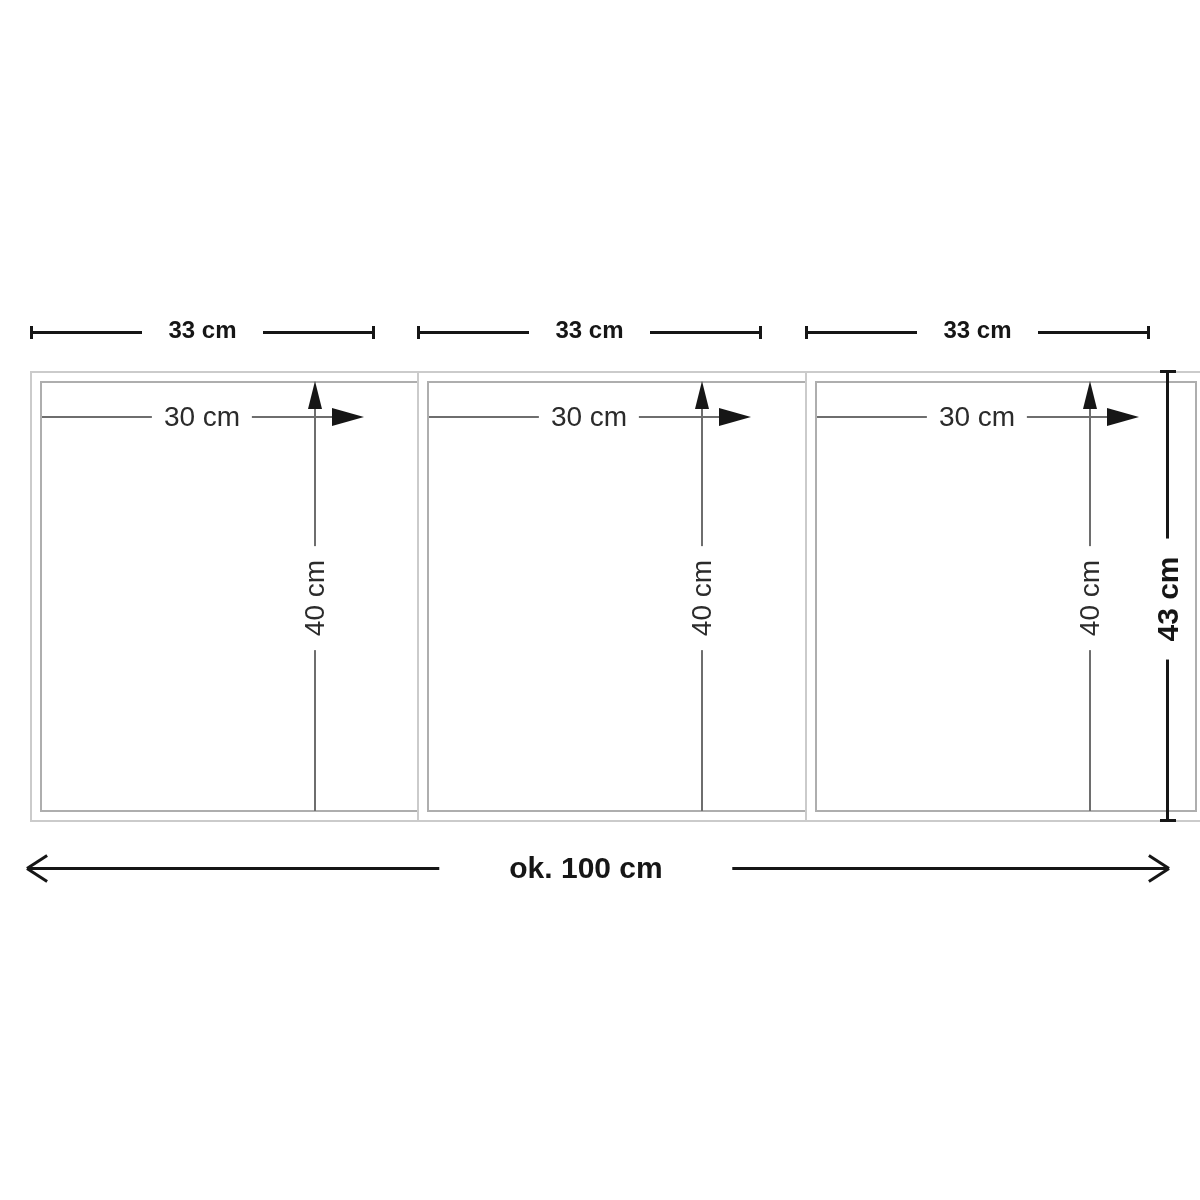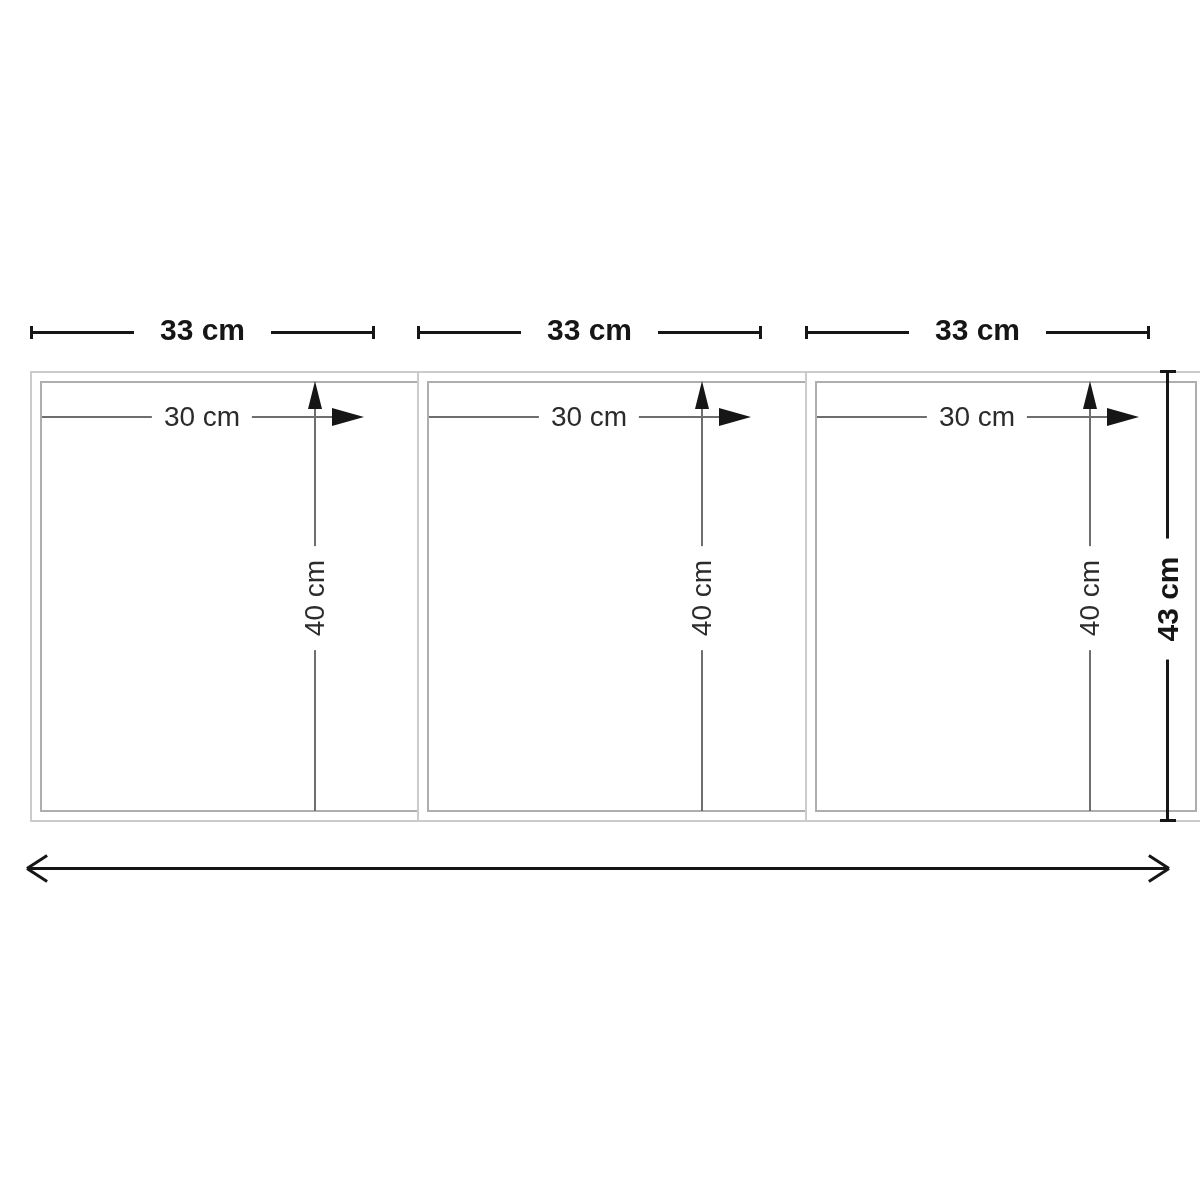--- a/index.html
+++ b/index.html
@@ -26,21 +26,21 @@
   .dim-top .tick {
     width: 3px; height: 13px;
     background: var(--line-black, #161616);
   }
   .dim-top .hseg {
     flex: 1; height: 3px;
     background: var(--line-black, #161616);
   }
   .dim-top .dim-label {
     margin: 0 26px;
-    font-size: 30px;
+    font-size: 24px;
     font-weight: bold;
     color: var(--label-text, #161616);
     white-space: nowrap;
     line-height: 1;
     transform: translateY(-2px);
   }
 
   
   .frame {
     position: absolute;
@@ -228,14 +228,15 @@
   <div class="dim-right-cap top"></div>
   <div class="dim-right-line"></div>
   <div class="dim-right-cap bottom"></div>
   <div class="total-height-label">43 cm</div>
 
   <div class="dim-bottom-line"></div>
   <div class="ah l1"></div>
   <div class="ah l2"></div>
   <div class="ah r1"></div>
   <div class="ah r2"></div>
+  <div class="total-width-label">ok. 100 cm</div>
 
 </div>
 
 </body></html>

